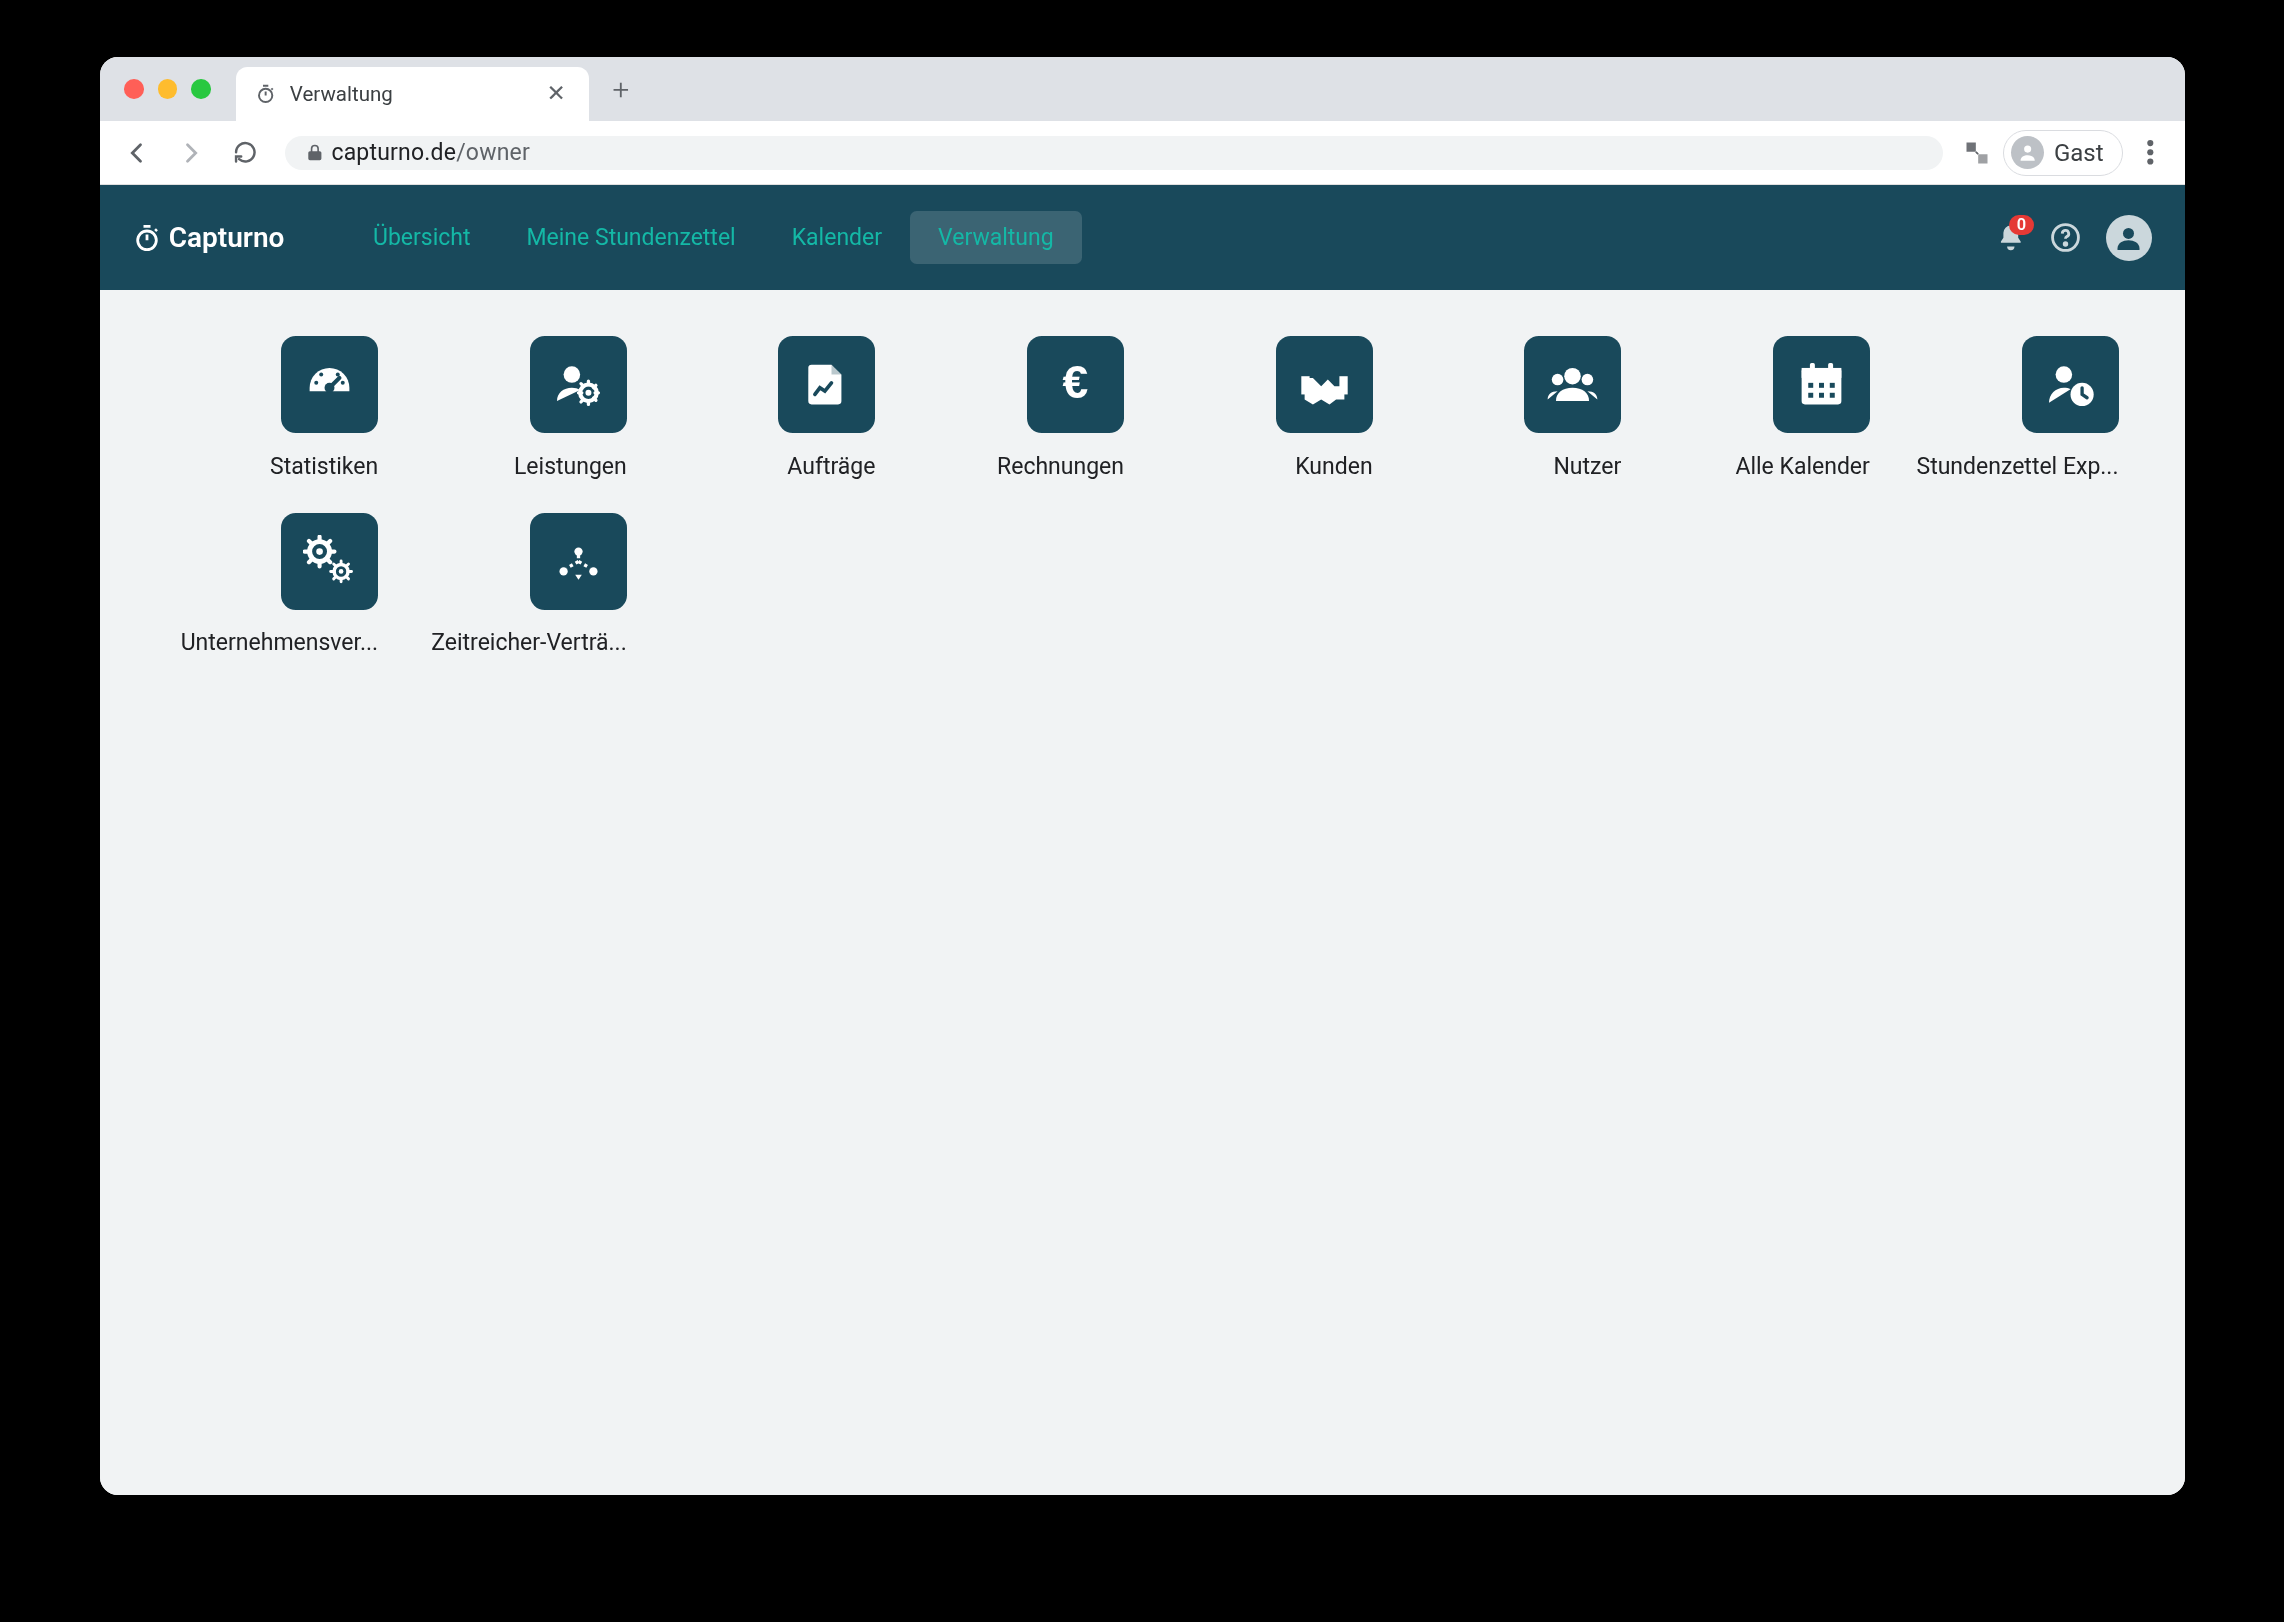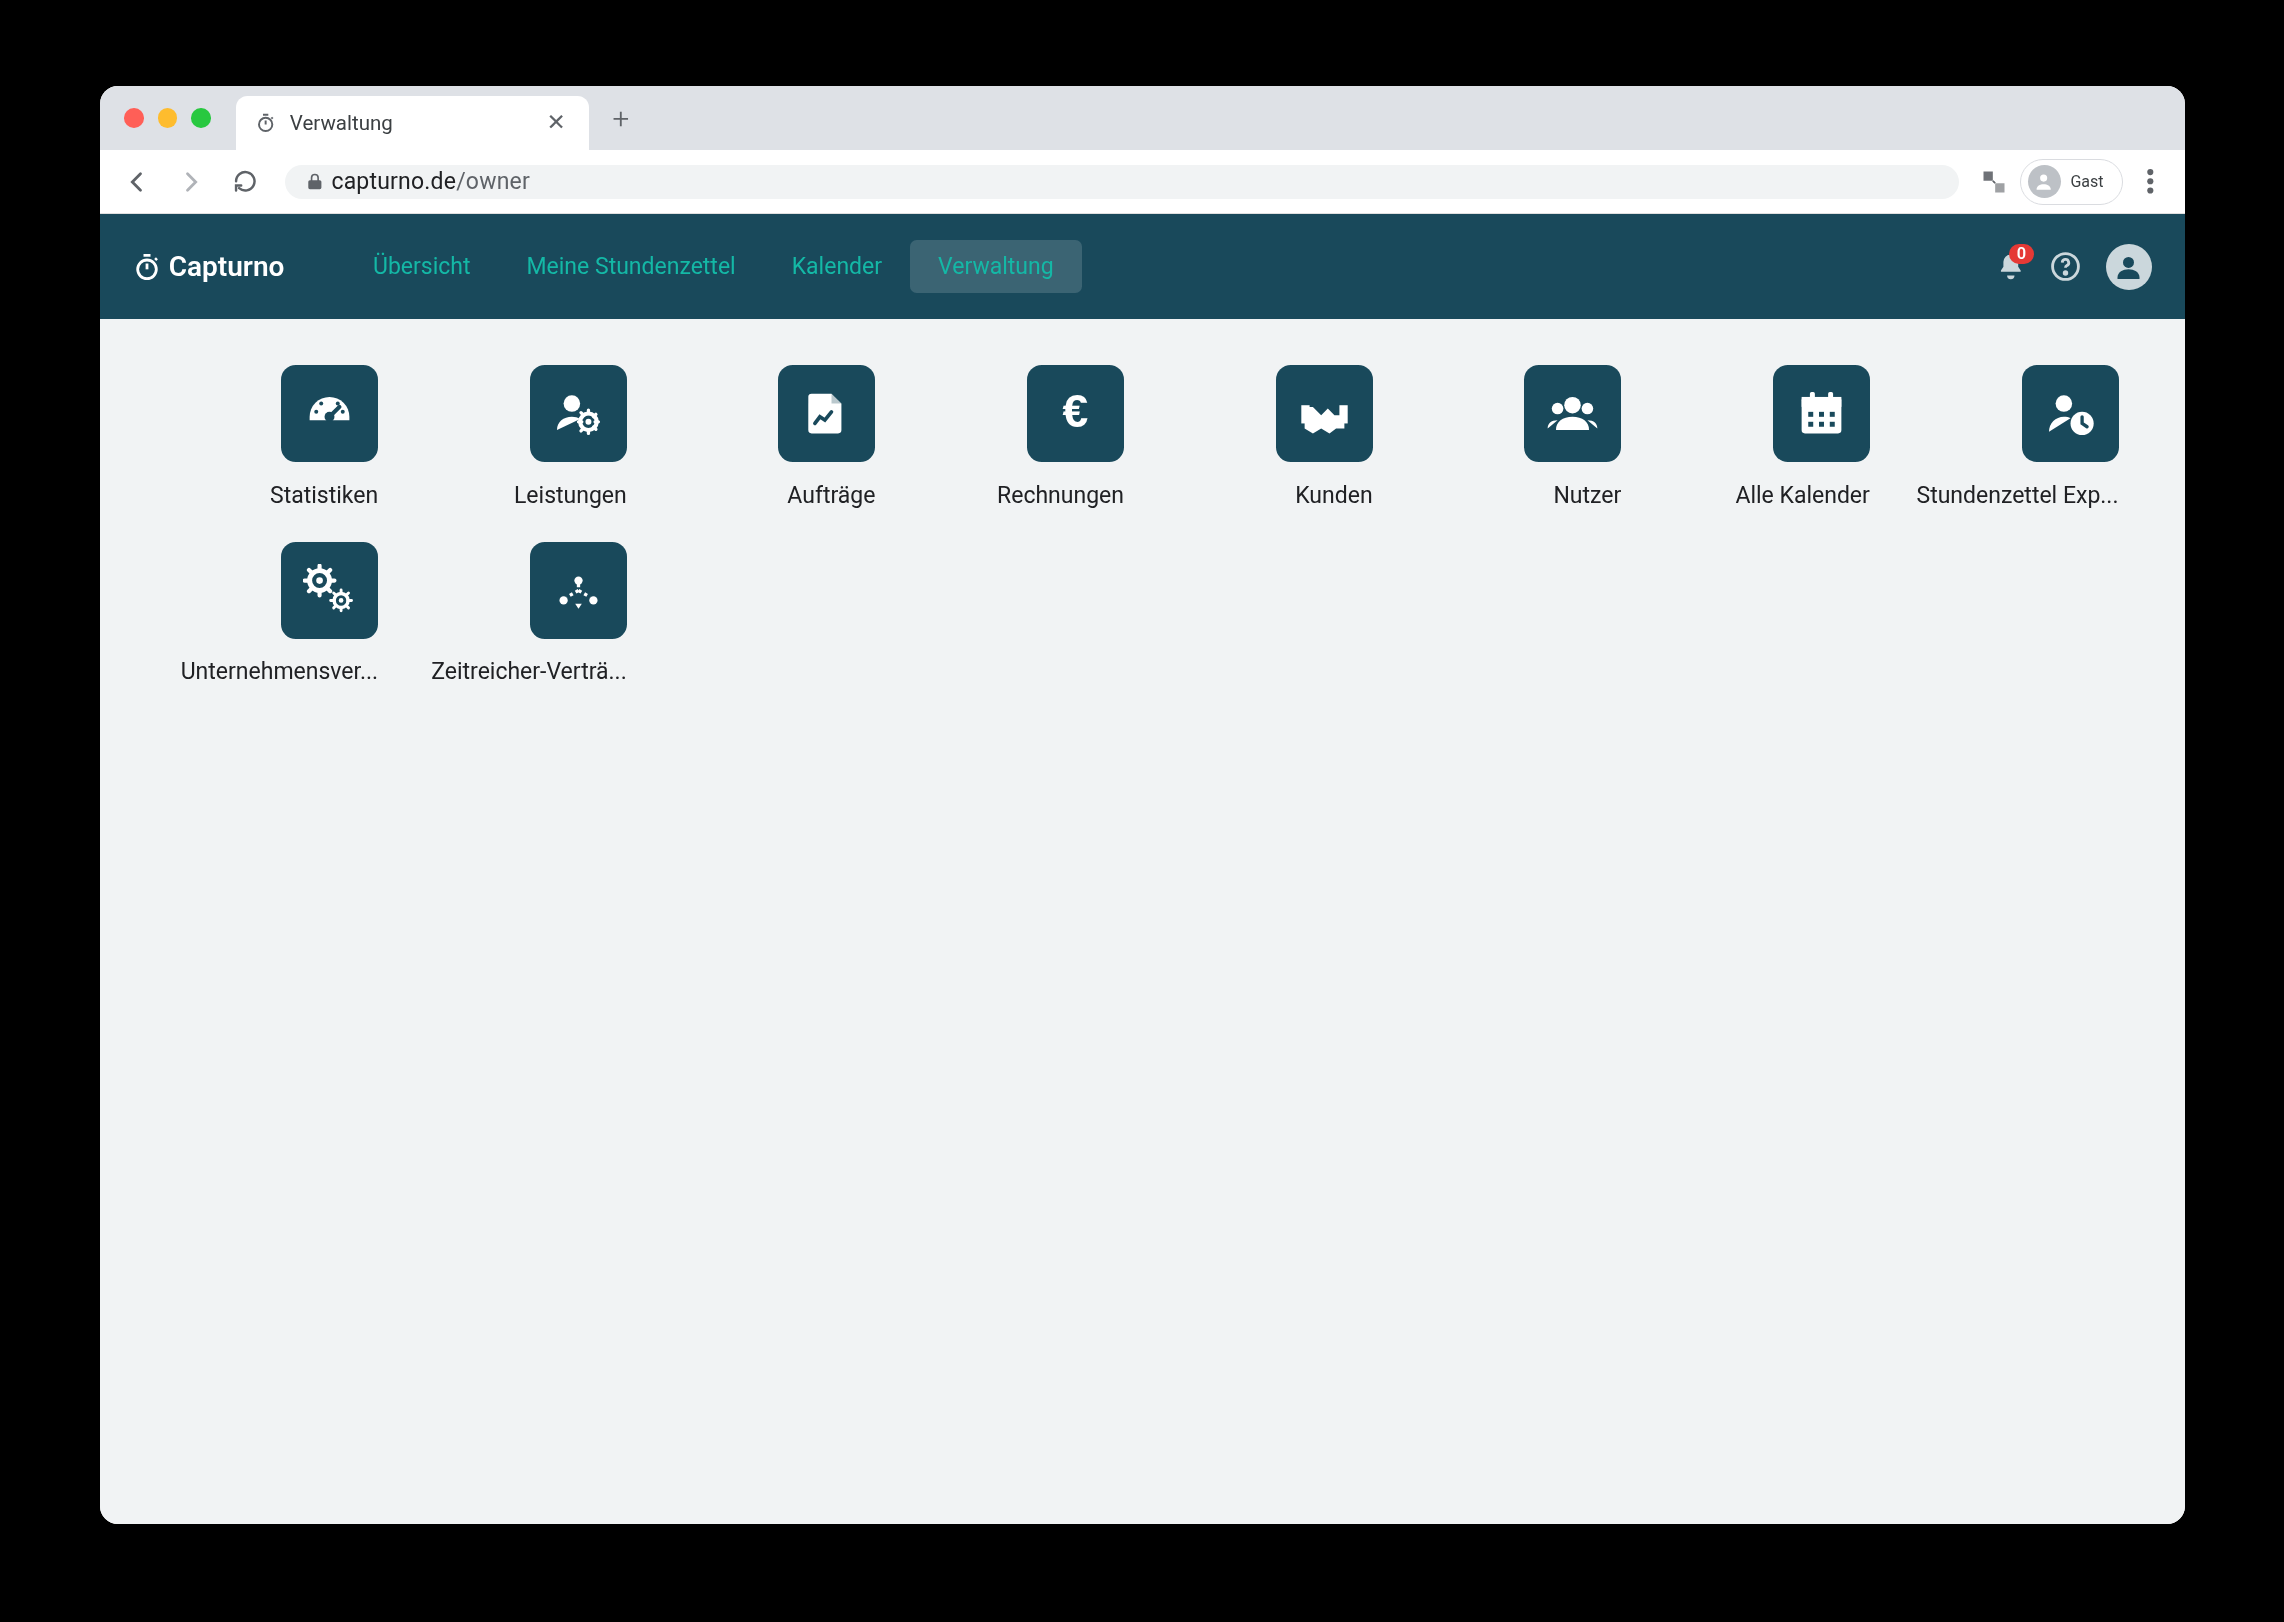--- a/index.html
+++ b/index.html
@@ -8,21 +8,21 @@
     background: #000;
     width: 2284px;
     height: 1622px;
     display: flex;
     align-items: flex-start;
     justify-content: center;
   }
   .browser-window {
     width: 2085px;
     height: 1438px;
-    margin-top: 86px;
+    margin-top: 57px;
     background: #fff;
     border-radius: 18px;
     overflow: hidden;
     box-shadow: 0 8.2px 33px rgba(0,0,0,0.5);
     display: flex;
     flex-direction: column;
   }
   
   .tab-bar {
     height: 64px;
@@ -98,21 +98,21 @@
     width: 36px; height: 36px; display:flex;align-items:center;justify-content:center;color:#5f6368;
   }
   .guest-chip {
     height: 46px;
     background: #fff;
     border: 0.8px solid #dadce0;
     border-radius: 23px;
     display: flex; align-items: center; gap: 9.9px;
     padding: 0 18px 0 6.6px;
     color: #3c4043;
-    font-size: 16px;
+    font-size: 24px;
   }
   .guest-chip .avatar-circle {
     width: 33px; height: 33px; border-radius: 50%; background: #bdc1c6;
     display:flex;align-items:center;justify-content:center;color:#fff;
   }
   .menu-dots { width: 39px; height: 39px; display:flex;align-items:center;justify-content:center;color:#5f6368;cursor:pointer; }
   
   .app-header {
     height: 105px;
     background: #19495b;

